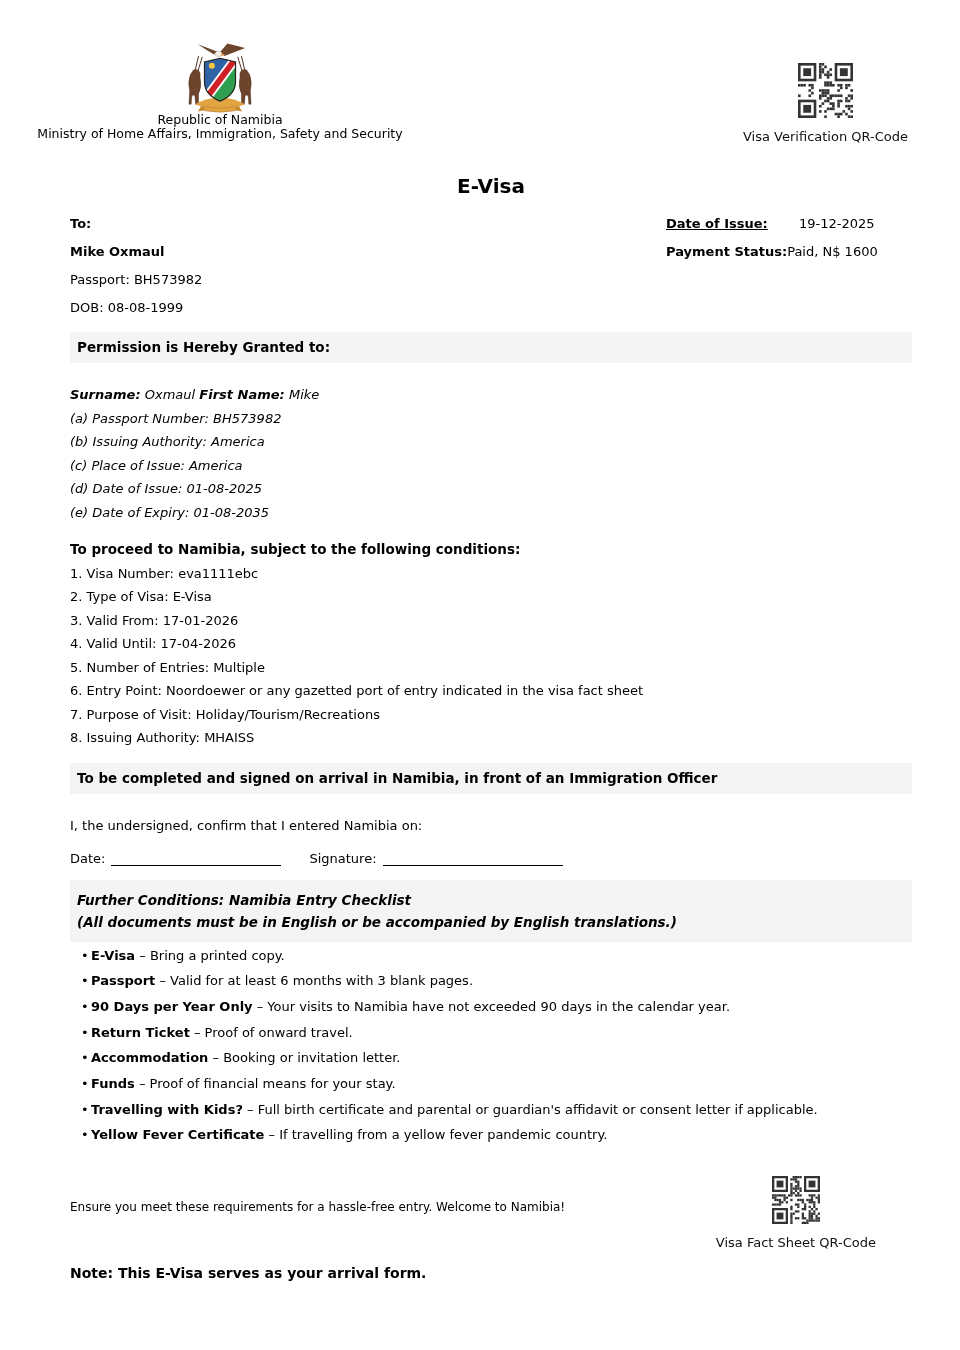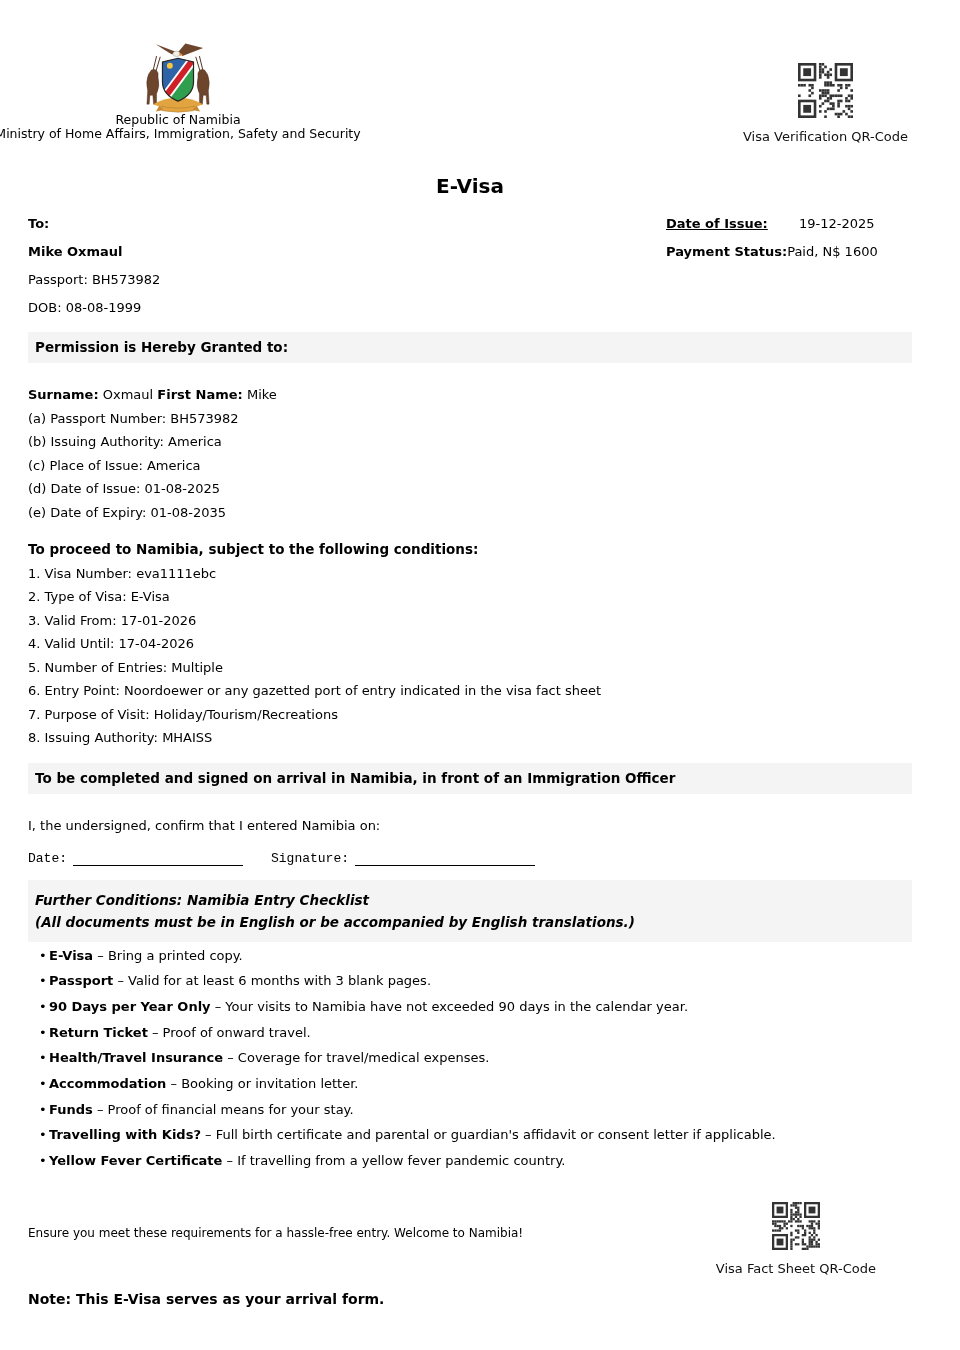--- a/index.html
+++ b/index.html
@@ -2,21 +2,21 @@
 <html><head>
 <meta charset="utf-8">
 <title>E-Visa</title>
 <style>
   html,body{margin:0;padding:0;}
   body{
     width:960px;height:1350px;background:#ffffff;color:#000;
     font-family:"DejaVu Sans","Liberation Sans",sans-serif;
     position:relative;overflow:hidden;
   }
-  .page{padding:42px 48px 0 28px;}
+  .page{padding:42px 48px 0 70px;}
   
   .header-row{display:flex;justify-content:space-between;align-items:flex-start;}
   .brand{display:flex;flex-direction:column;align-items:center;width:300px;}
   .brand svg{display:block;}
   .brand-line{font-size:12.5px;line-height:14px;white-space:nowrap;color:#000;}
   .qr-block{display:flex;flex-direction:column;align-items:center;margin-top:21px;margin-right:4px;}
   .qr-caption{font-size:13px;margin-top:7px;color:#111;white-space:nowrap;}
   
   .doc-title{text-align:center;font-weight:bold;font-size:20px;margin-top:30px;}
   
@@ -26,28 +26,28 @@
   .b{font-weight:bold;}
   .right-info{font-size:13px;width:246px;}
   .right-info > div{line-height:28px;height:28px;}
   .date-lbl{display:inline-block;width:133px;font-weight:bold;text-decoration:underline;}
   
   .section-bar{background:#f4f4f4;font-weight:bold;font-size:13.5px;padding:8px 7px;line-height:15px;}
   .bar1{margin-top:10px;}
   .bar2{margin-top:13px;}
   .bar3{margin-top:14px;padding:9px 7px;line-height:22px;}
   
-  .perm-block{margin-top:20px;font-size:13px;}
+  .perm-block{margin-top:20px;font-size:13px;font-style:italic;}
   .perm-block .row,.surname-line{line-height:23.5px;}
   .cond-head{font-weight:bold;font-size:13.5px;margin-top:14px;line-height:23.5px;}
   .cond-list{font-size:13px;}
   .cond-list .row{line-height:23.5px;}
   
   .confirm{margin-top:20px;font-size:13px;line-height:23px;}
-  .sigrow{margin-top:9px;font-size:13px;display:flex;align-items:flex-end;height:20px;font-family:Liberation Mono, monospace;}
+  .sigrow{margin-top:9px;font-size:13px;display:flex;align-items:flex-end;height:20px;}
   .fill-line{display:inline-block;border-bottom:1.5px solid #000;width:170px;height:13px;margin-left:6px;}
   .fill-line.sig{width:180px;}
   .sig-label{margin-left:28px;}
   
   .chk-list{margin-top:1px;font-size:13px;}
   .chk-item{line-height:25.7px;padding-left:21px;position:relative;}
   .chk-item::before{content:"\2022";position:absolute;left:11px;top:0;}
   .chk-label{font-weight:bold;}
   
   .footer-row{display:flex;justify-content:space-between;margin-top:28px;}
@@ -276,21 +276,20 @@
 
   <div class="section-bar bar3" style="background: rgb(244, 244, 244); font-style: italic;">
     <div>Further Conditions: Namibia Entry Checklist</div>
     <div>(All documents must be in English or be accompanied by English translations.)</div>
   </div>
   <div class="chk-list">
       <div class="chk-item"><span class="chk-label">E-Visa</span><span class="chk-text"> – Bring a printed copy.</span></div>
       <div class="chk-item"><span class="chk-label">Passport</span><span class="chk-text"> – Valid for at least 6 months with 3 blank pages.</span></div>
       <div class="chk-item"><span class="chk-label">90 Days per Year Only</span><span class="chk-text"> – Your visits to Namibia have not exceeded 90 days in the calendar year.</span></div>
       <div class="chk-item"><span class="chk-label">Return Ticket</span><span class="chk-text"> – Proof of onward travel.</span></div>
-      <div class="chk-item"><span class="chk-label">Health/Travel Insurance</span><span class="chk-text"> – Coverage for travel/medical expenses.</span></div>
       <div class="chk-item"><span class="chk-label">Accommodation</span><span class="chk-text"> – Booking or invitation letter.</span></div>
       <div class="chk-item"><span class="chk-label">Funds</span><span class="chk-text"> – Proof of financial means for your stay.</span></div>
       <div class="chk-item"><span class="chk-label">Travelling with Kids?</span><span class="chk-text"> – Full birth certificate and parental or guardian's affidavit or consent letter if applicable.</span></div>
       <div class="chk-item"><span class="chk-label">Yellow Fever Certificate</span><span class="chk-text"> – If travelling from a yellow fever pandemic country.</span></div>
     </div>
 
   <div class="footer-row">
     <div class="ensure">Ensure you meet these requirements for a hassle-free entry. Welcome to Namibia!</div>
     <div class="fact-qr">
       <div><svg width="48" height="48" viewBox="0 0 21 21">

